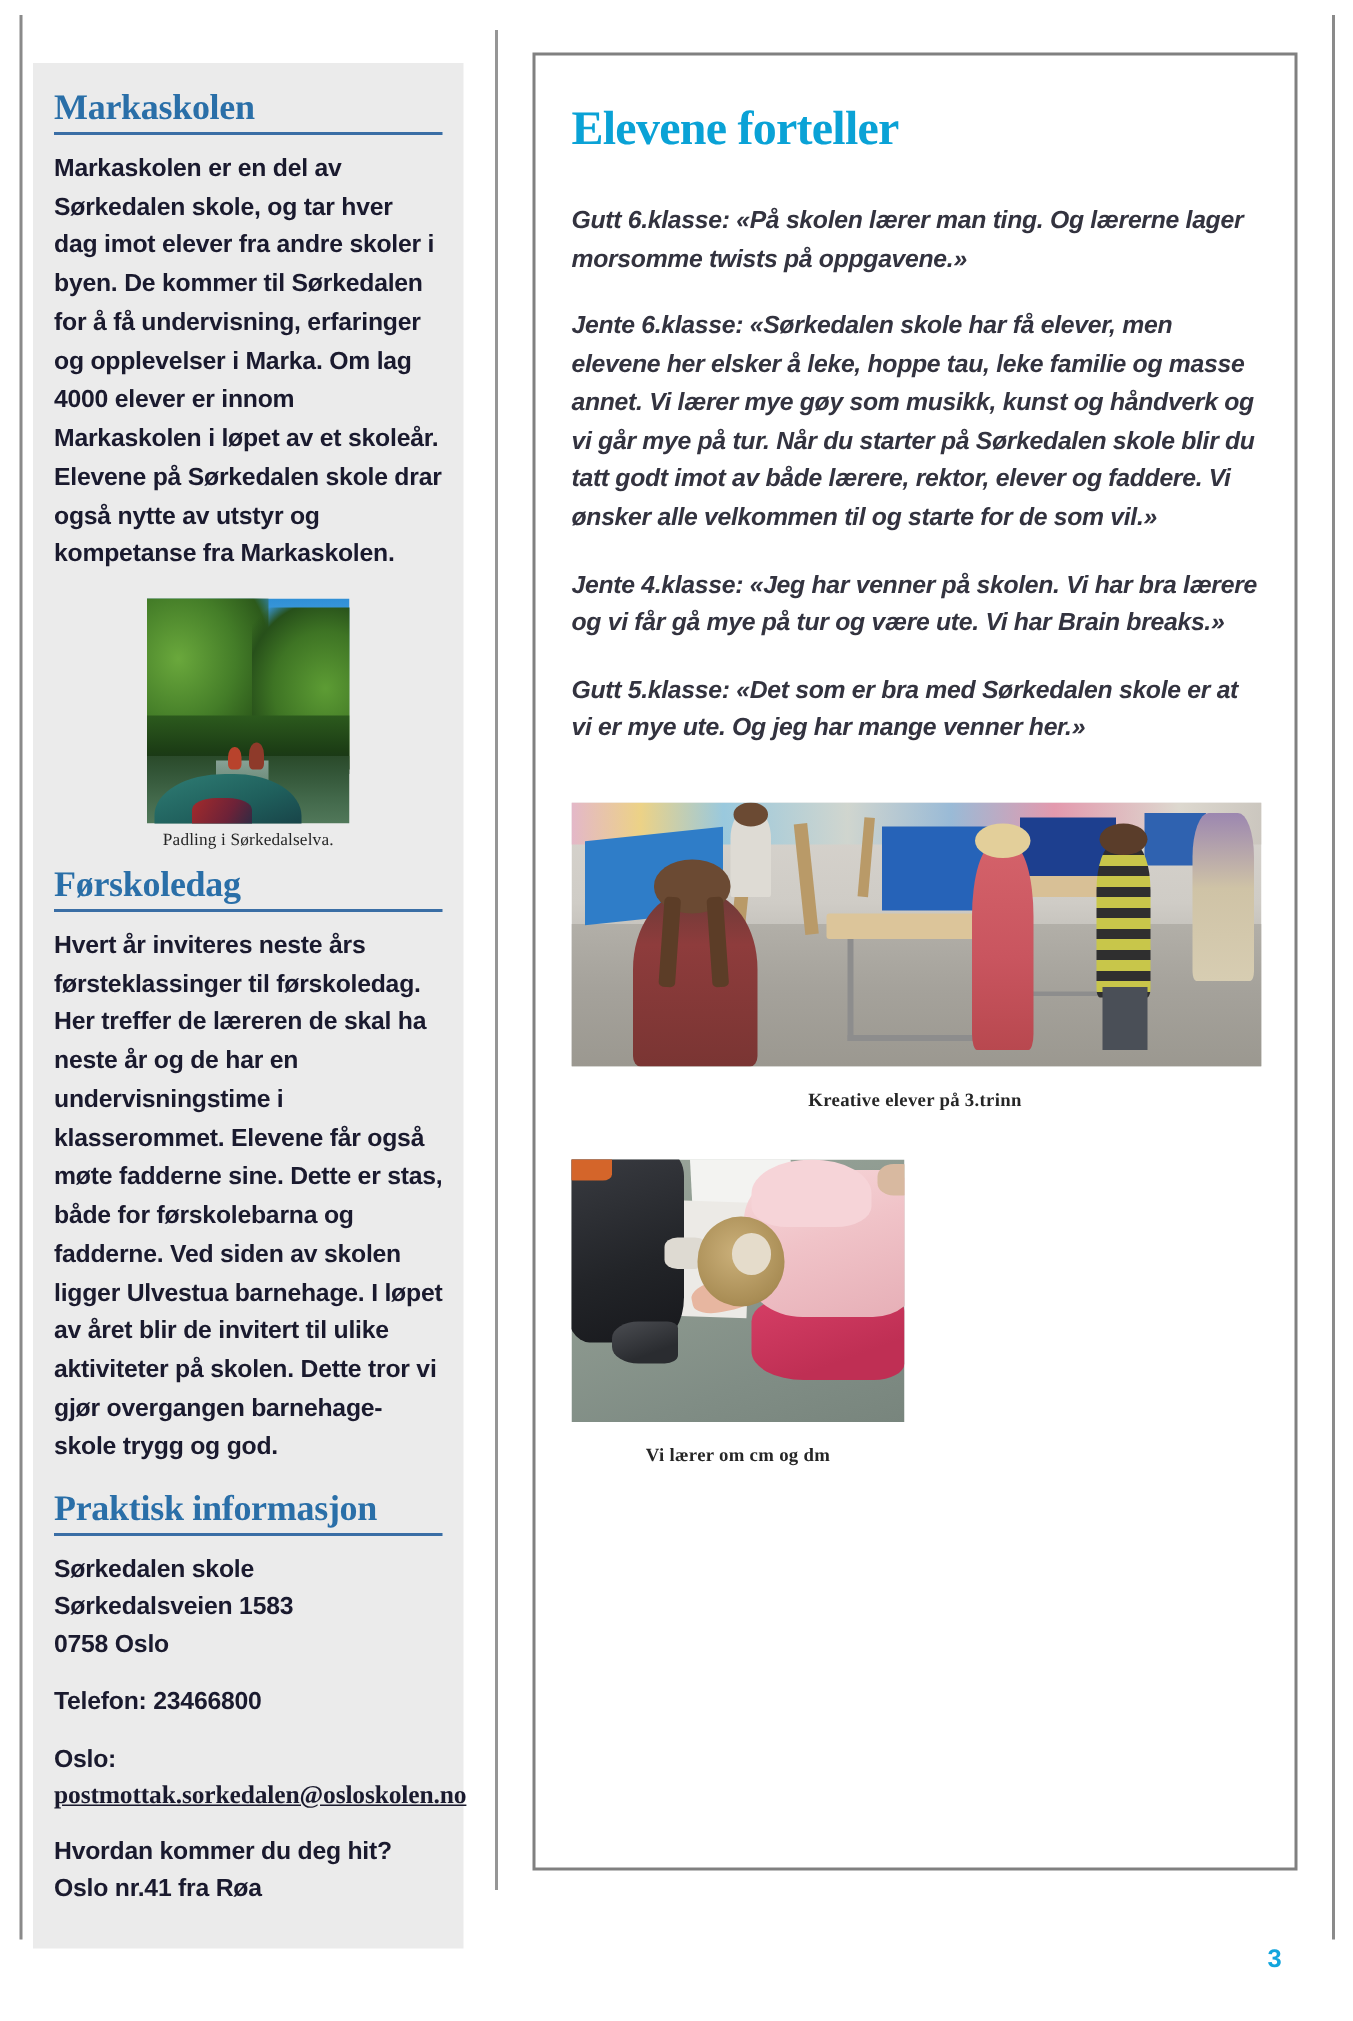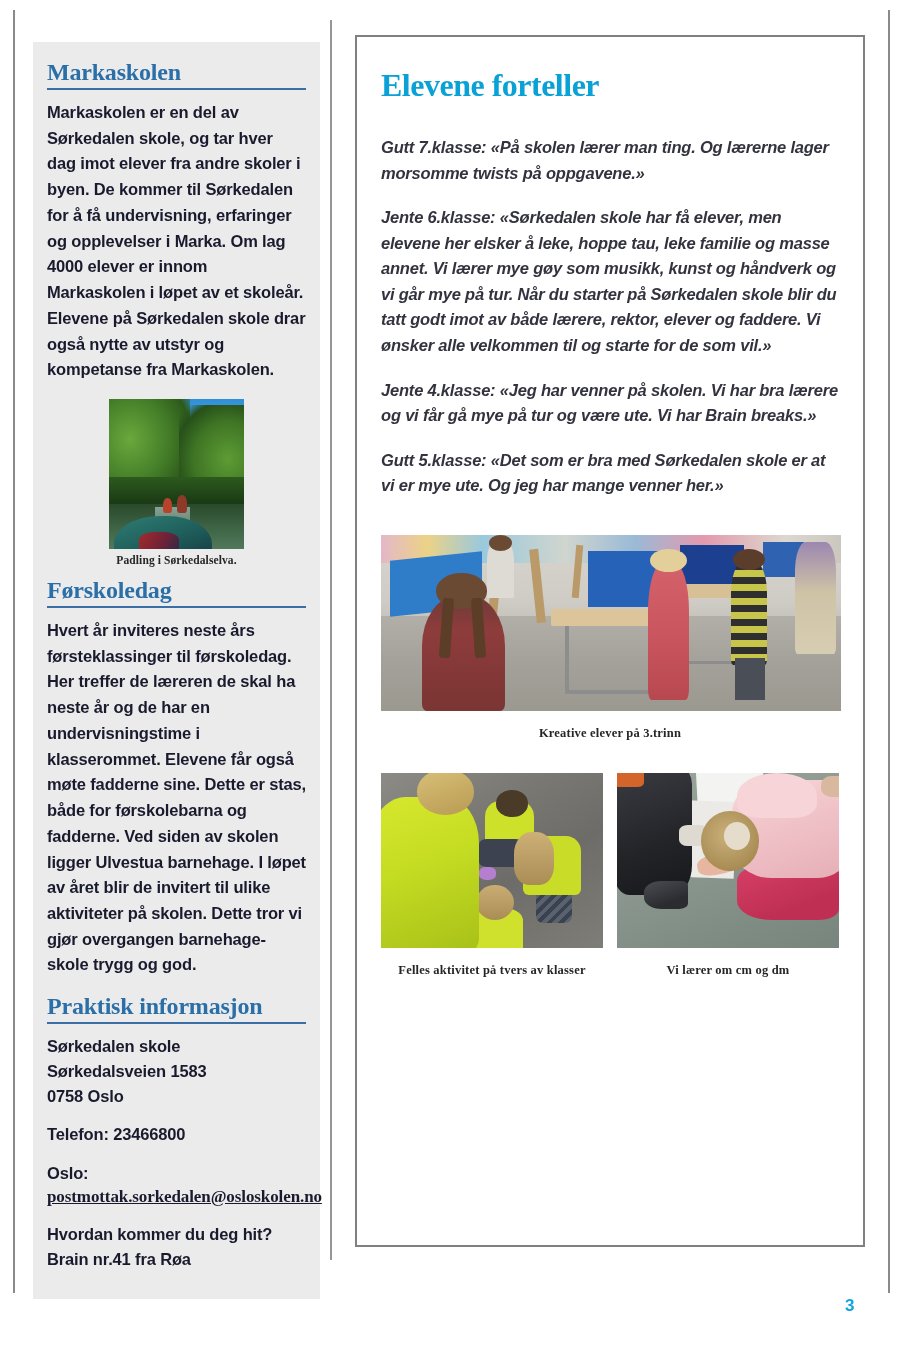--- a/index.html
+++ b/index.html
@@ -37,21 +37,21 @@
   .column-rule {
     position: absolute;
     left: 330px; top: 20px;
     width: 0; height: 1240px;
     border-left: 2px solid #969696;
   }
 
   
   .sidebar {
     position: absolute;
-    left: 33px; top: 42px;
+    left: 22px; top: 42px;
     width: 287px;
     background: #ebebeb;
     padding: 18px 14px 14px 14px;
     box-sizing: border-box;
   }
   .side-h {
     font-family: "Liberation Serif", serif;
     font-weight: bold;
     font-size: 24px;
     color: #2a6fa8;
@@ -83,21 +83,21 @@
   .side-photo {
     width: 135px;
     height: 150px;
     margin: 0 auto;
     position: relative;
     overflow: hidden;
     display: block;
   }
   .cap {
     font-family: "Liberation Serif", serif;
-    font-weight: bold;
+    font-weight: normal;
     font-size: 11.5px;
     color: #262626;
     margin-top: 5px;
     letter-spacing: 0.1px;
   }
 
   .contact-line {
     font-family: "Liberation Sans", sans-serif;
     font-size: 16.5px;
     font-weight: bold;
@@ -445,30 +445,30 @@
       <div class="contact-line">Telefon: 23466800</div>
 
       <div class="contact-gap"></div>
 
       <div class="contact-line">Oslo:</div>
       <a class="mail-link" href="#">postmottak.sorkedalen@osloskolen.no</a>
 
       <div class="contact-gap"></div>
 
       <div class="contact-line">Hvordan kommer du deg hit?</div>
-      <div class="contact-line">Brain nr.41 fra Røa</div>
+      <div class="contact-line">Oslo nr.41 fra Røa</div>
     </div>
 
   </div>
 
   <div class="main-panel">
 
     <h1 class="main-title">Elevene forteller</h1>
 
-    <p class="quote">Gutt 7.klasse: «På skolen lærer man ting. Og  lærerne lager morsomme twists på oppgavene.»</p>
+    <p class="quote">Gutt 6.klasse: «På skolen lærer man ting. Og  lærerne lager morsomme twists på oppgavene.»</p>
     <p class="quote">Jente 6.klasse: «Sørkedalen skole har få elever, men elevene her elsker å leke, hoppe tau, leke familie og masse annet. Vi lærer mye gøy som musikk, kunst og håndverk og vi går mye på tur. Når du starter på Sørkedalen skole blir du tatt godt imot av både lærere, rektor, elever og faddere. Vi ønsker alle velkommen til og starte for de som vil.»</p>
     <p class="quote">Jente 4.klasse: «Jeg har venner på skolen. Vi har bra lærere og vi får gå mye på tur og være ute. Vi har Brain breaks.»</p>
     <p class="quote">Gutt 5.klasse: «Det som er bra med Sørkedalen skole er at vi er mye ute. Og jeg har mange venner her.»</p>
 
     <div class="fig-wide">
       <div class="photo-wide">
         <div class="ph cl-bg"></div>
         <div class="ph cl-wallstrip"></div>
         <div class="ph cl-floor"></div>
         <div class="ph cl-easel1"></div>
@@ -493,38 +493,20 @@
         <div class="ph cl-girlfg"></div>
         <div class="ph cl-girlfg-head"></div>
         <div class="ph cl-braid1"></div>
         <div class="ph cl-braid2"></div>
       </div>
       <div class="cap-main">Kreative elever på 3.trinn</div>
     </div>
 
     <div class="fig-row">
 
-      <div class="fig-half">
-        <div class="photo-half">
-          <div class="ph ys-ground"></div>
-          <div class="ph ys-speck"></div>
-          <div class="ph ys-kid2"></div>
-          <div class="ph ys-kid2-legs"></div>
-          <div class="ph ys-kid2-head"></div>
-          <div class="ph ys-toy"></div>
-          <div class="ph ys-girl-boot"></div>
-          <div class="ph ys-girl"></div>
-          <div class="ph ys-girl-hair"></div>
-          <div class="ph ys-kid4"></div>
-          <div class="ph ys-kid4-head"></div>
-          <div class="ph ys-boy-big"></div>
-          <div class="ph ys-boy-big-head"></div>
-        </div>
-        <div class="cap-main">Felles aktivitet på tvers av klasser</div>
-      </div>
 
       <div class="fig-half">
         <div class="photo-half">
           <div class="ph pj-floor"></div>
           <div class="ph pj-speck"></div>
           <div class="ph pj-paper1"></div>
           <div class="ph pj-paper2"></div>
           <div class="ph pj-legs"></div>
           <div class="ph pj-orange"></div>
           <div class="ph pj-shoe"></div>

